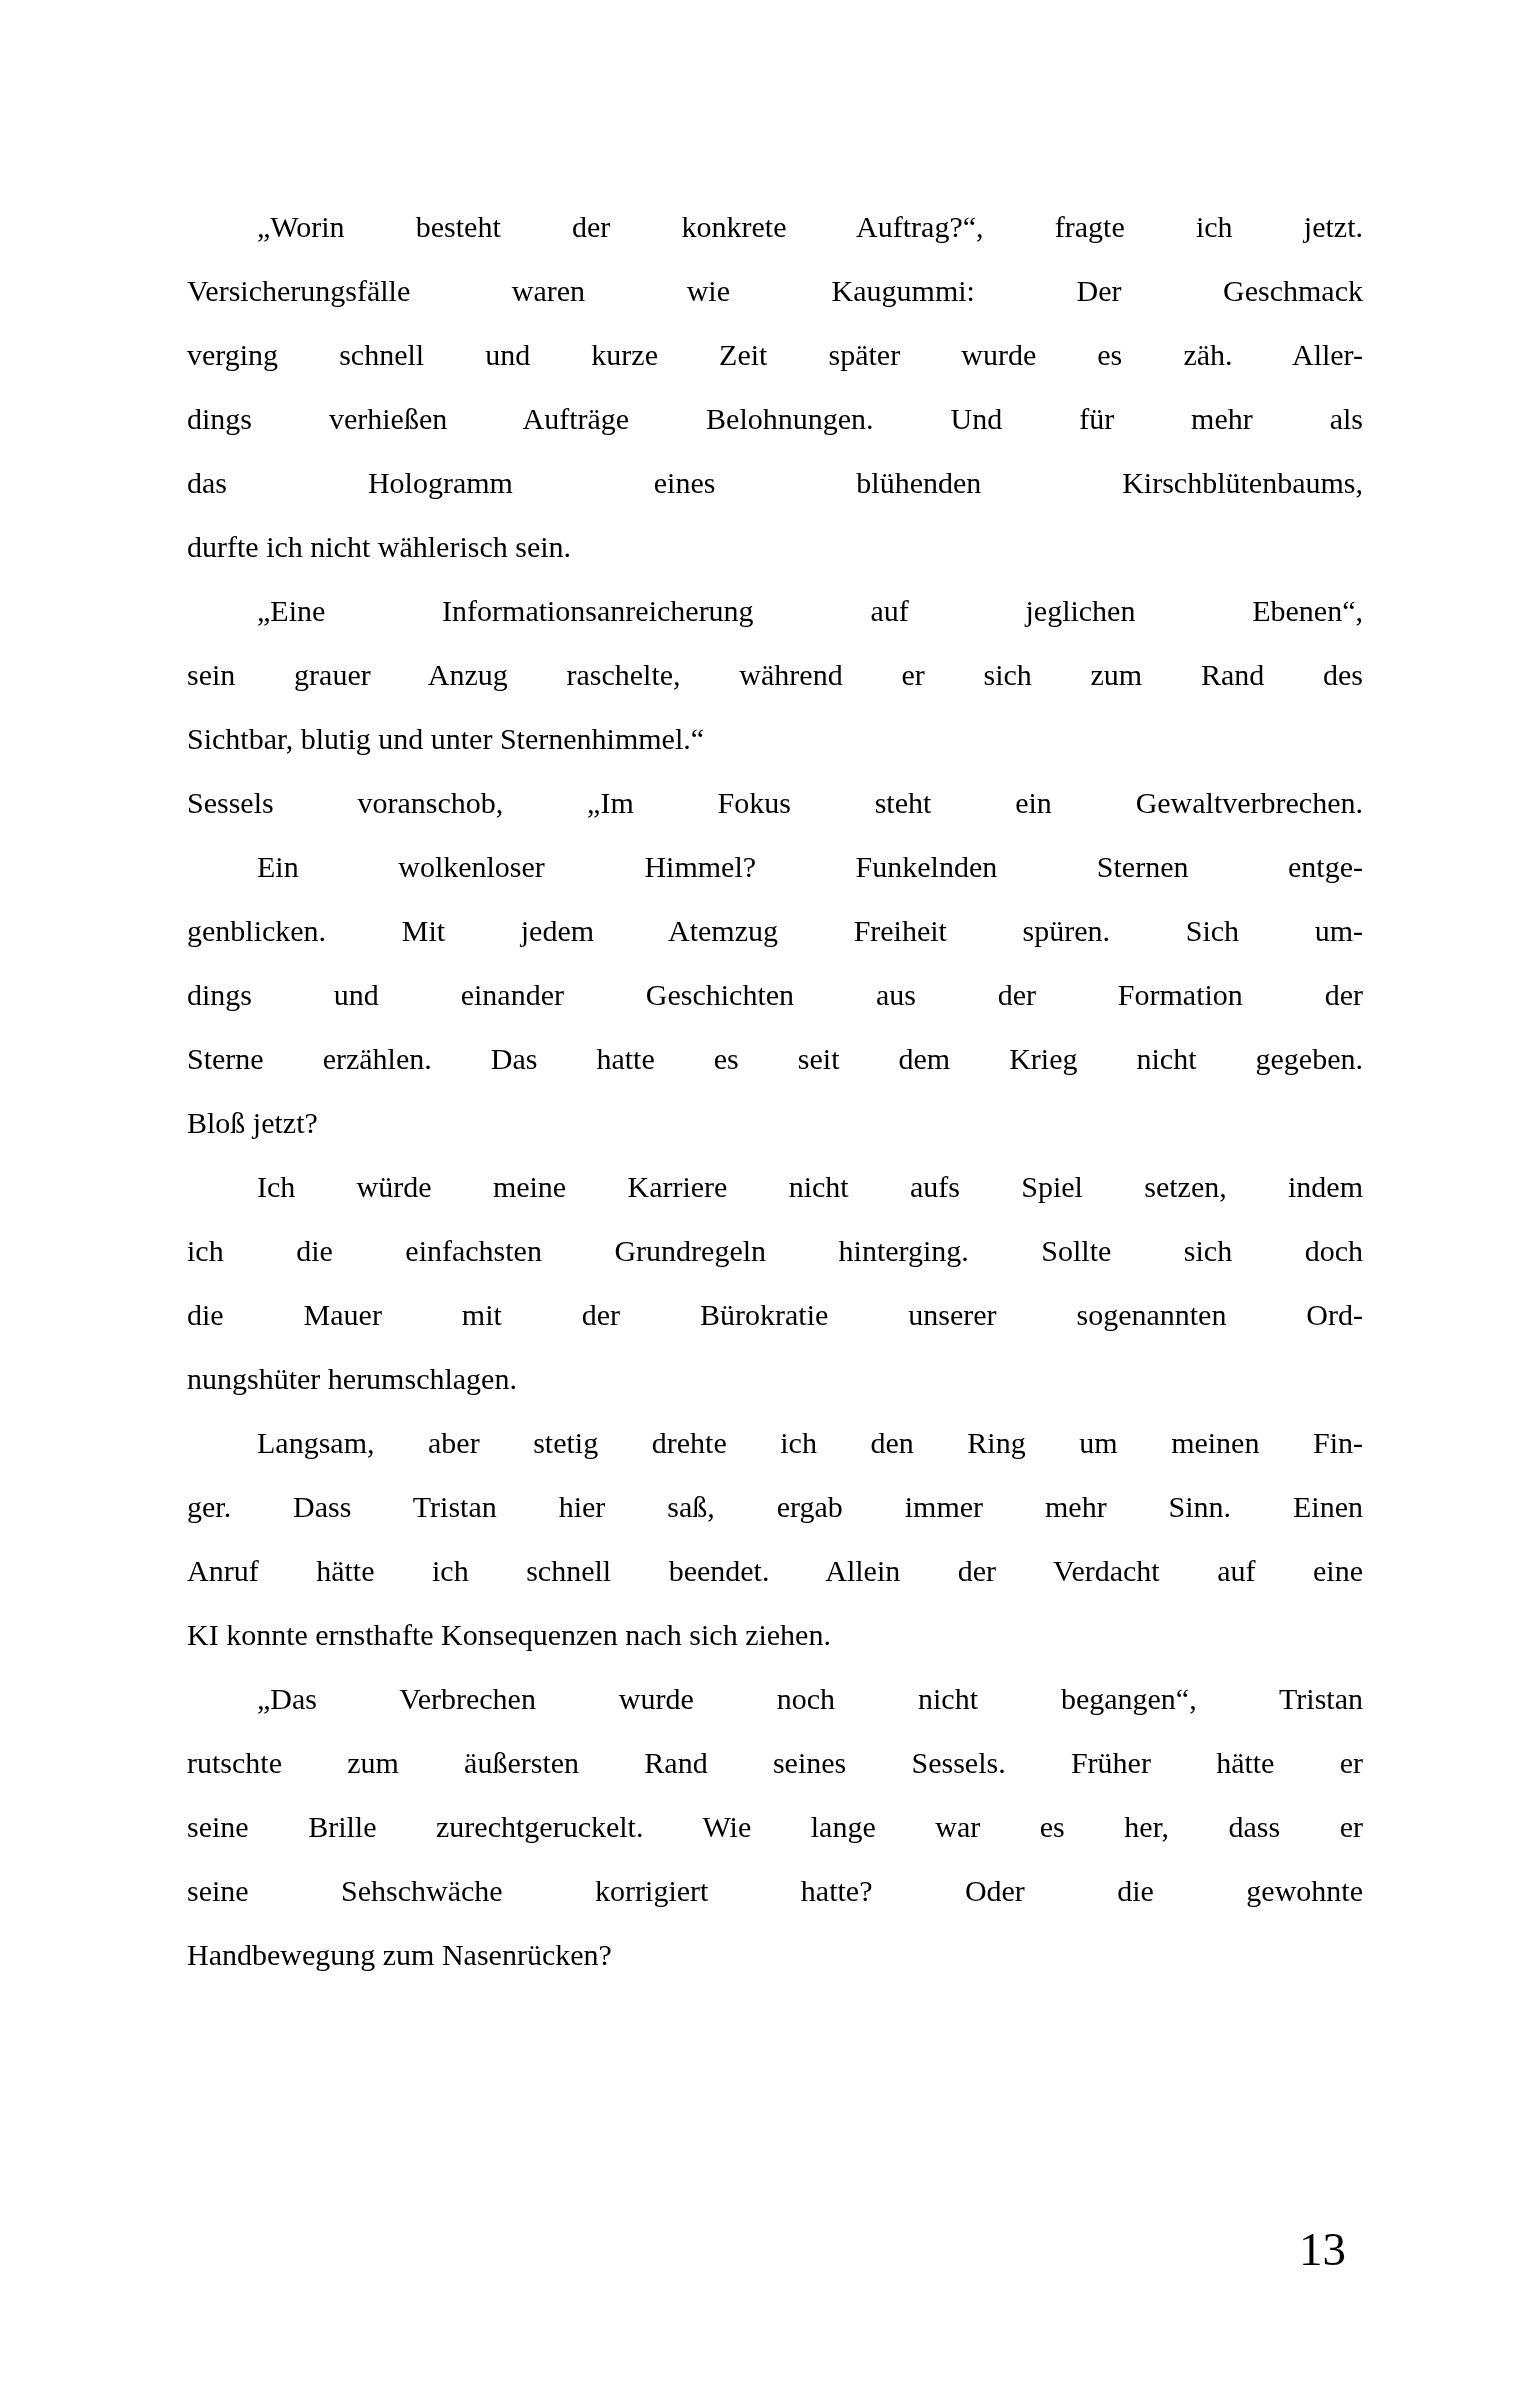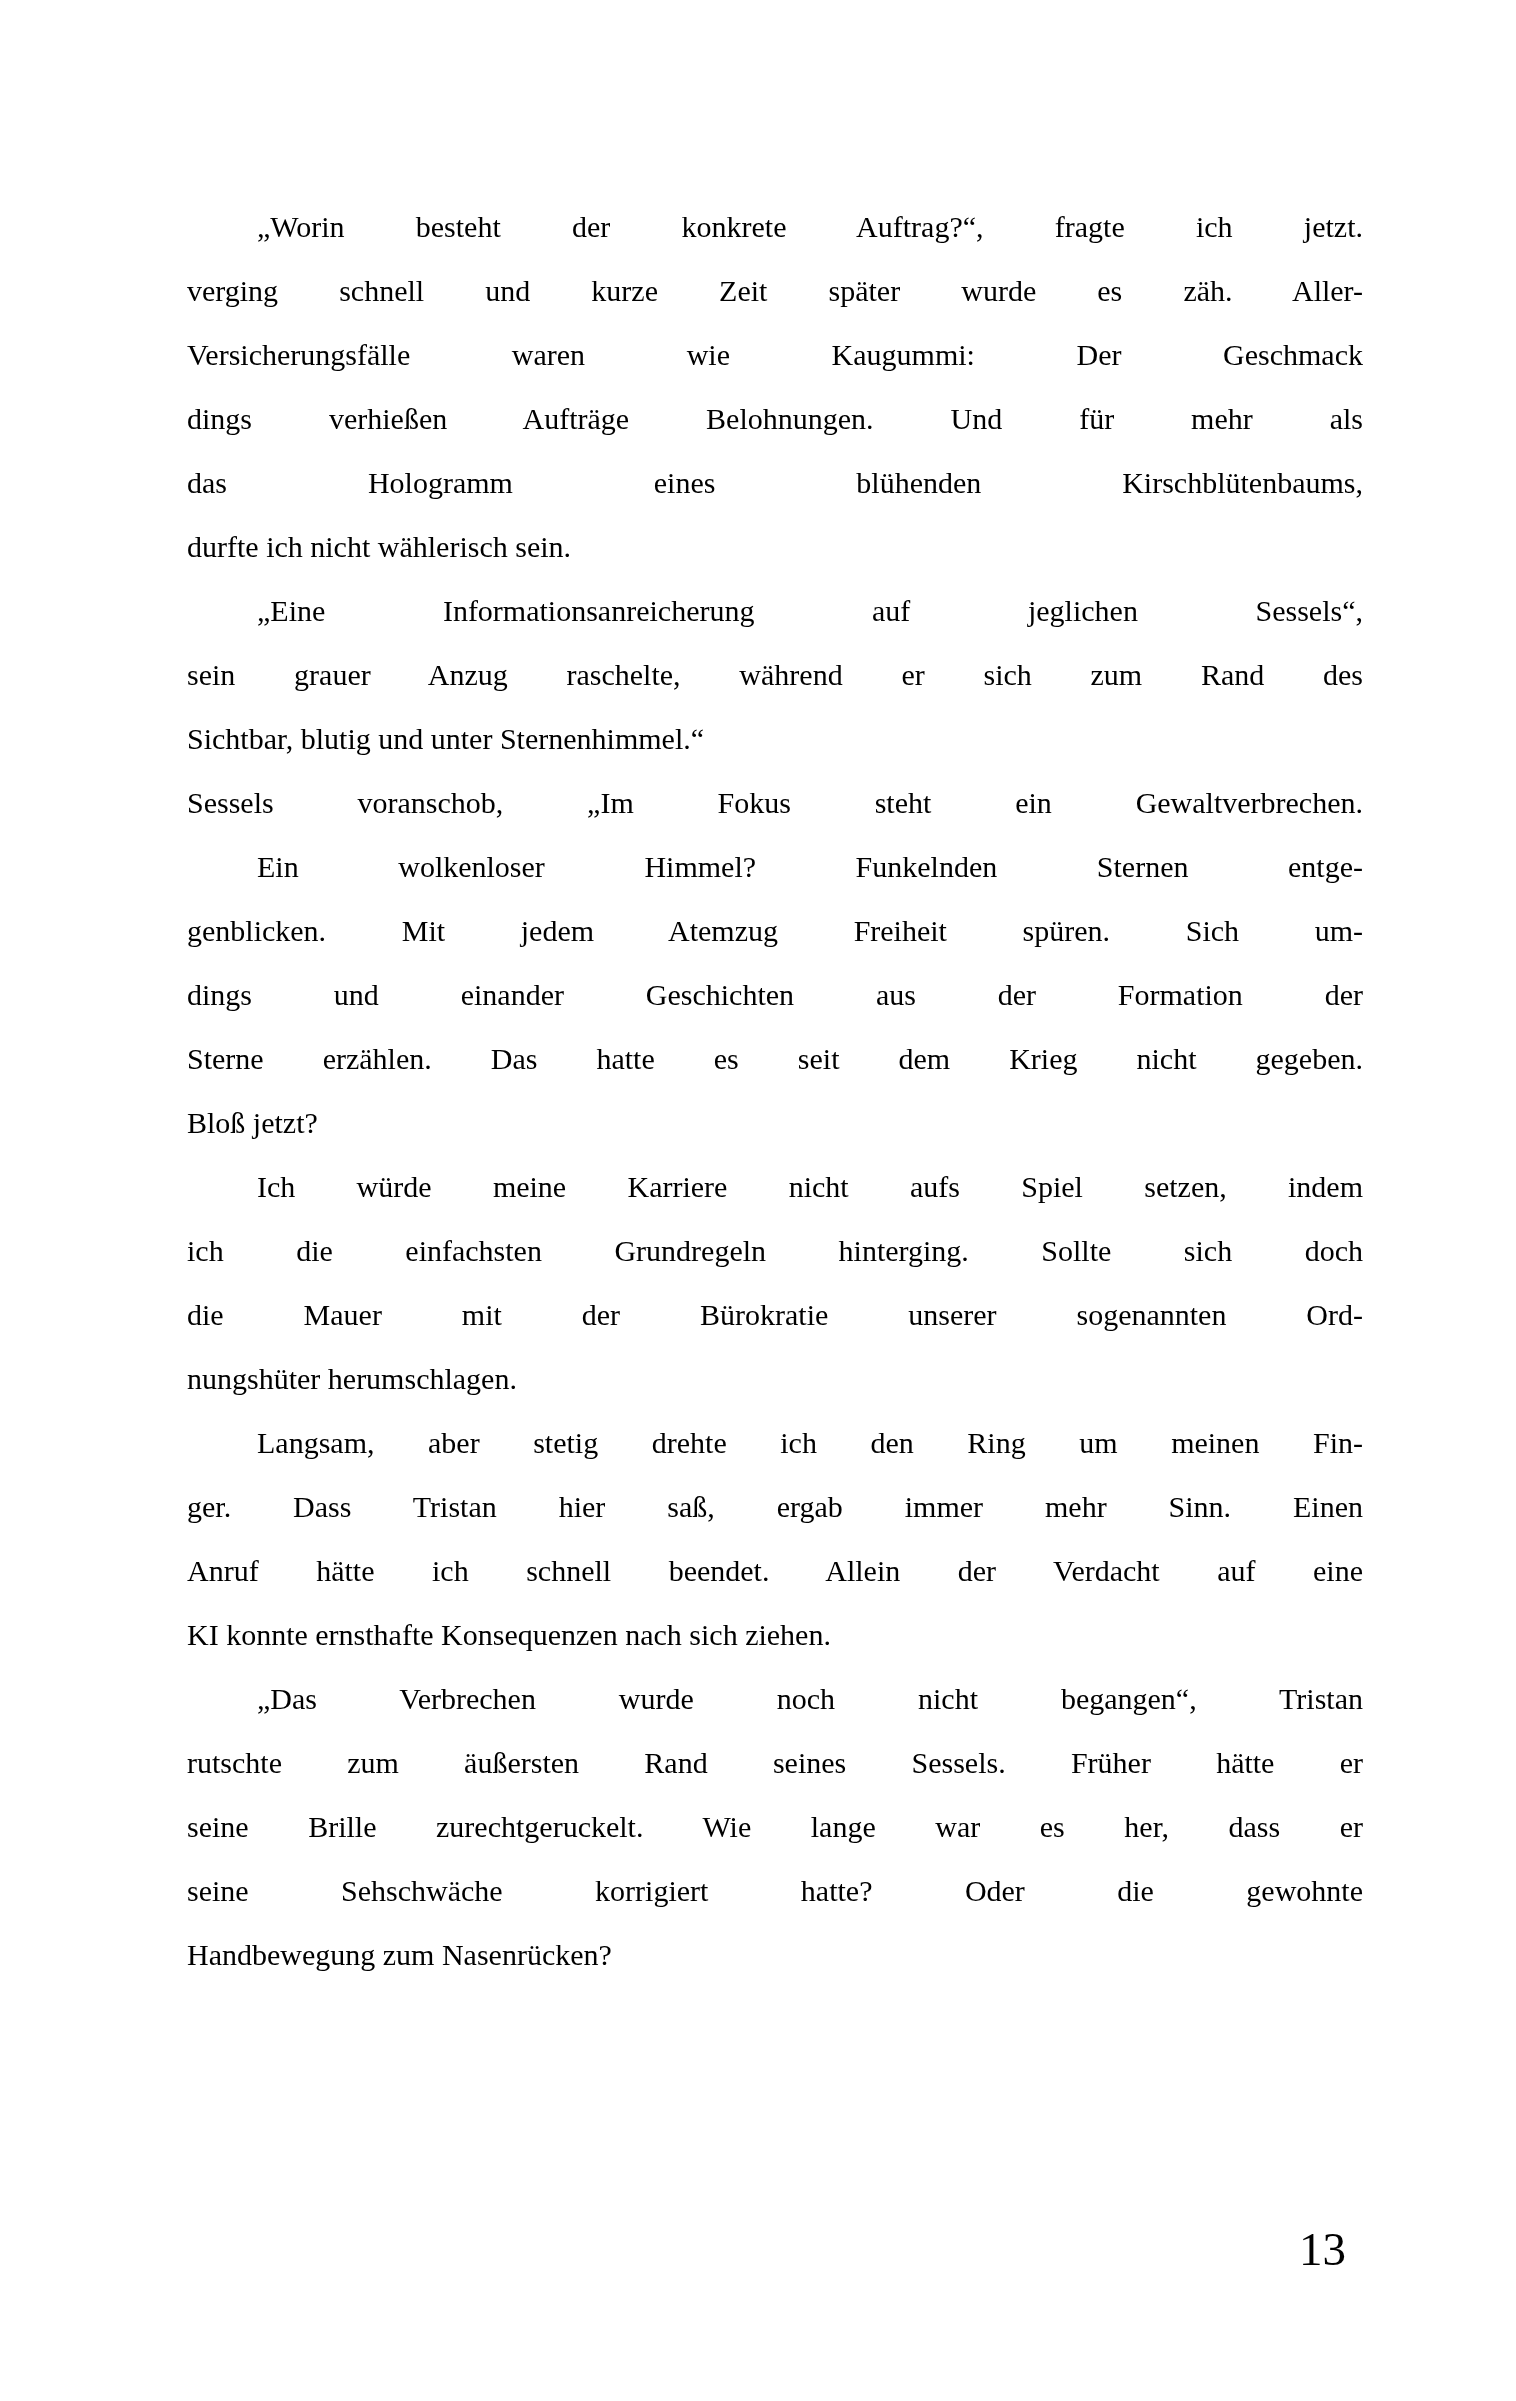--- a/index.html
+++ b/index.html
@@ -52,28 +52,28 @@
     text-align: right;
   }
 </style>
 </head>
 <body>
 
 <div class="page">
   <main class="text-block" id="text-block">
       <div class="paragraph">
         <div class="line indent">„Worin besteht der konkrete Auftrag?“, fragte ich jetzt.</div>
+        <div class="line">Versicherungsfälle waren wie Kaugummi: Der Geschmack</div>
         <div class="line">verging schnell und kurze Zeit später wurde es zäh. Aller-</div>
-        <div class="line">Versicherungsfälle waren wie Kaugummi: Der Geschmack</div>
         <div class="line">dings verhießen Aufträge Belohnungen. Und für mehr als</div>
         <div class="line">das Hologramm eines blühenden Kirschblütenbaums,</div>
         <div class="line last">durfte ich nicht wählerisch sein.</div>
       </div>
       <div class="paragraph">
-        <div class="line indent">„Eine Informationsanreicherung auf jeglichen Sessels“,</div>
+        <div class="line indent">„Eine Informationsanreicherung auf jeglichen Ebenen“,</div>
         <div class="line">sein grauer Anzug raschelte, während er sich zum Rand des</div>
         <div class="line last">Sichtbar, blutig und unter Sternenhimmel.“</div>
         <div class="line">Sessels voranschob, „Im Fokus steht ein Gewaltverbrechen.</div>
       </div>
       <div class="paragraph">
         <div class="line indent">Ein wolkenloser Himmel? Funkelnden Sternen entge-</div>
         <div class="line">genblicken. Mit jedem Atemzug Freiheit spüren. Sich um-</div>
         <div class="line">dings und einander Geschichten aus der Formation der</div>
         <div class="line">Sterne erzählen. Das hatte es seit dem Krieg nicht gegeben.</div>
         <div class="line last">Bloß jetzt?</div>

